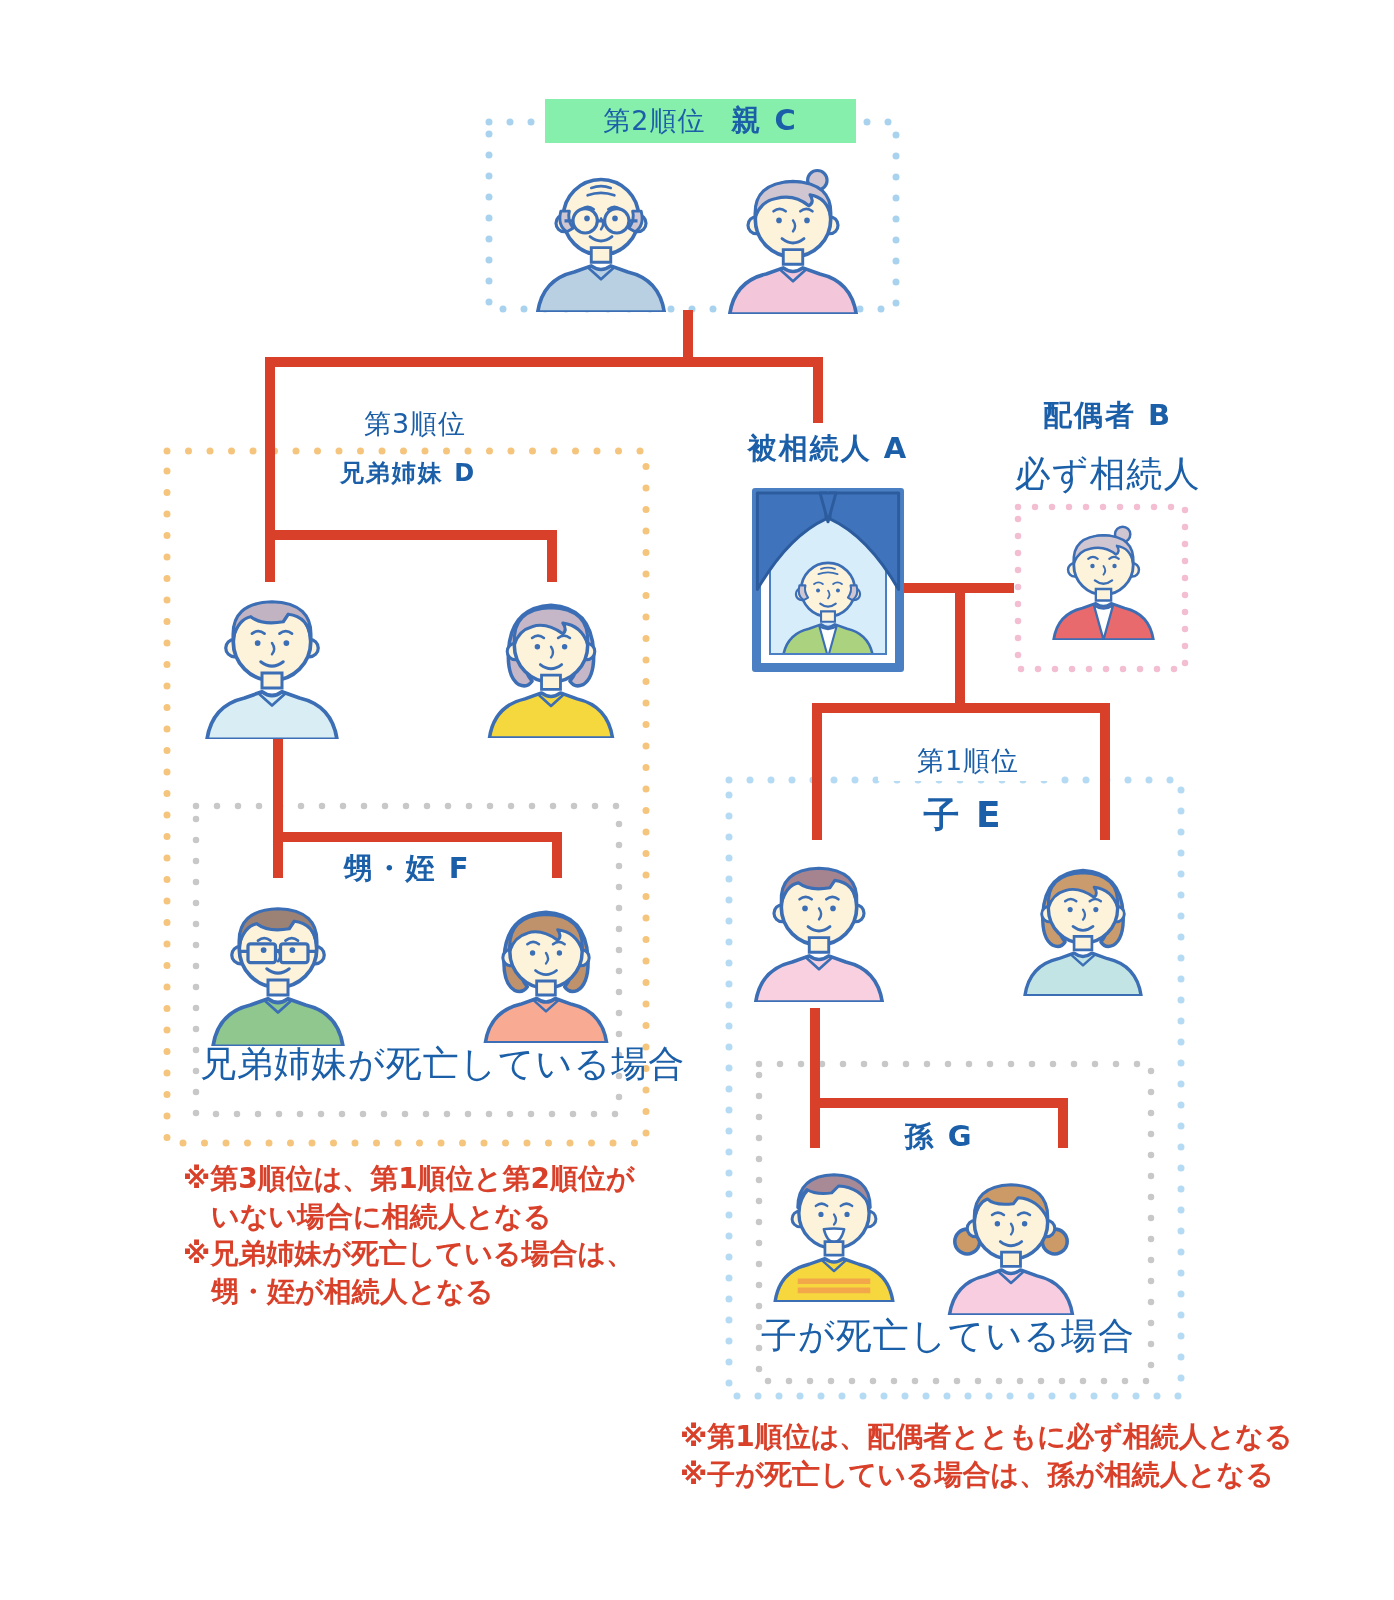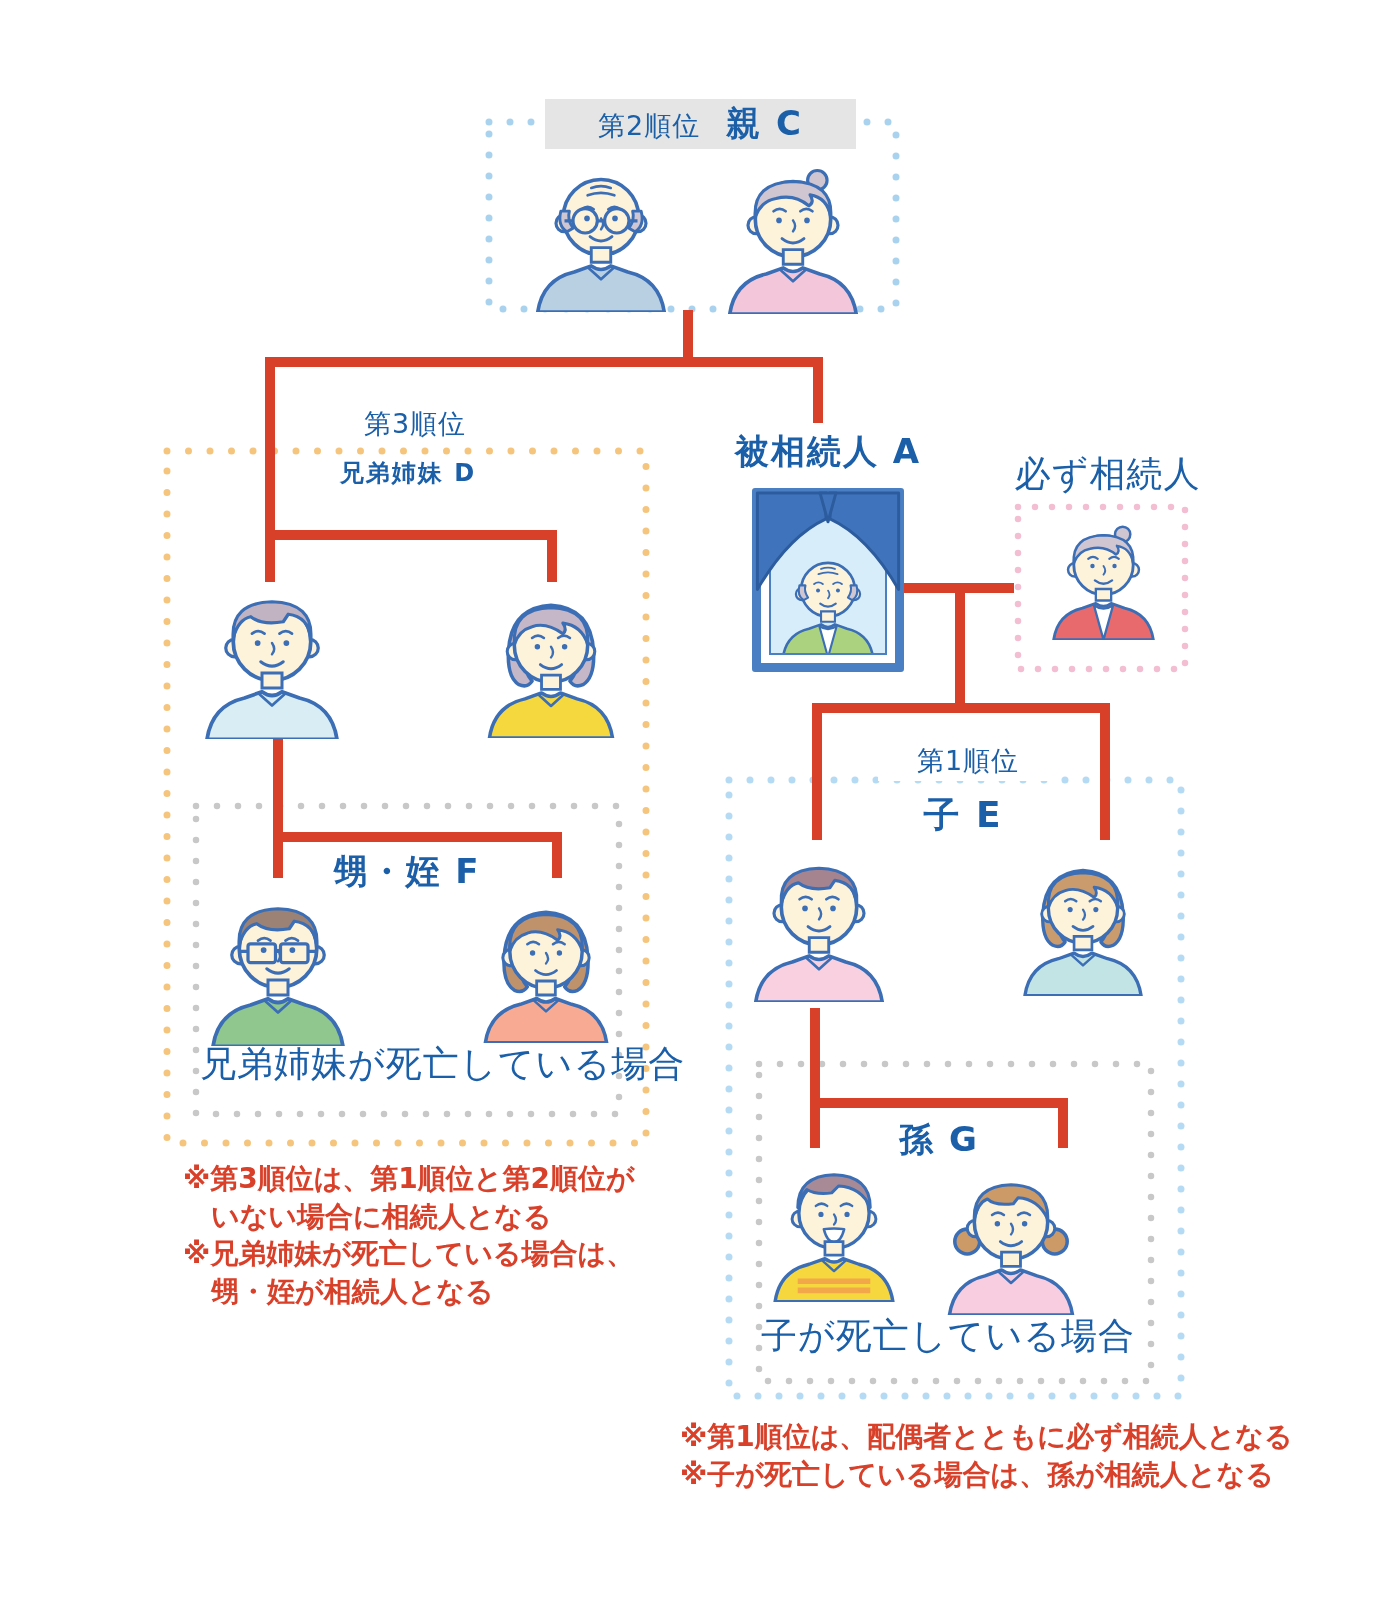--- a/index.html
+++ b/index.html
@@ -2,22 +2,22 @@
 <html style="--red: #d8402a; --blue: #1b5fa8; --outline: #3b6eb5; --dot-blue: #a9d2ef; --dot-light-blue: #b5daf3; --dot-orange: #f6c57d; --dot-gray: #c8c8c8; --dot-pink: #f4bed2; --frame-blue: #4a80c3; --curtain-blue: #3f74bd; --photo-bg: #d8edfa;"><head>
 <meta charset="utf-8">
 <style>
   html,body{margin:0;padding:0;background:#fff;}
   body{font-family:"DejaVu Sans","Liberation Sans",sans-serif;}
   .stage{position:relative;width:1394px;height:1600px;background:#fff;overflow:hidden;}
   .line{position:absolute;background:var(--red);}
   .dotbox{position:absolute;overflow:visible;}
   .title{position:absolute;color:var(--blue);text-align:center;white-space:nowrap;}
   .rank{font-size:27px;font-weight:500;letter-spacing:1px;}
-  .name{font-size:34px;font-weight:700;letter-spacing:2px;}
-  .inline-title{display:flex;justify-content:center;align-items:baseline;gap:26px;background:#e5e5e5;padding:2px 8px;}
+  .name{font-size:29px;font-weight:700;letter-spacing:2px;}
+  .inline-title{display:flex;justify-content:center;align-items:baseline;gap:26px;background:#86efac;padding:2px 8px;}
   .whitebg{background:#fff;padding:2px 10px;}
   .caption{font-size:36px;font-weight:500;letter-spacing:1px;}
   .rednote{position:absolute;color:var(--red);font-weight:700;font-size:28px;line-height:37.5px;white-space:nowrap;}
   .rednote .indent{padding-left:28px;}
   .avatar{position:absolute;}
   .avatar svg{display:block;width:100%;height:auto;}
   .portrait{position:absolute;left:752px;top:488px;width:152px;height:184px;box-sizing:border-box;
             border:9px solid var(--frame-blue);background:#fff;padding:8px;border-radius:3px;}
   .photo{position:relative;width:100%;height:100%;background:var(--photo-bg);
          border:2px solid var(--frame-blue);box-sizing:border-box;overflow:hidden;}
@@ -85,20 +85,21 @@
   </div>
 
   <div class="title rank whitebg" style="left:330px;top:404px;width:150px;">第3順位</div>
   <div class="title name" style="left:238px;top:457px;width:340px;font-size:24px;">兄弟姉妹 D</div>
 
   <div class="title caption" style="left:200px;top:1040px;width:415px;">兄弟姉妹が死亡している場合</div>
   <div class="title name" style="left:282px;top:849px;width:250px;">甥・姪 F</div>
 
   <div class="title name" style="left:713px;top:429px;width:230px;">被相続人 A</div>
 
+  <div class="title name" style="left:1005px;top:396px;width:205px;">配偶者 B</div>
   <div class="title caption" style="left:1005px;top:450px;width:205px;">必ず相続人</div>
 
   <div class="title rank whitebg" style="left:878px;top:741px;width:160px;">第1順位</div>
   <div class="title name" style="left:878px;top:791px;width:170px;font-size:36px;">子 E</div>
 
   <div class="title name" style="left:858px;top:1117px;width:162px;">孫 G</div>
   <div class="title caption" style="left:748px;top:1312px;width:400px;">子が死亡している場合</div>
 
   <div class="avatar" style="left:528px;top:160px;width:146px;">
       <svg viewBox="0 0 120 125" xmlns="http://www.w3.org/2000/svg">

